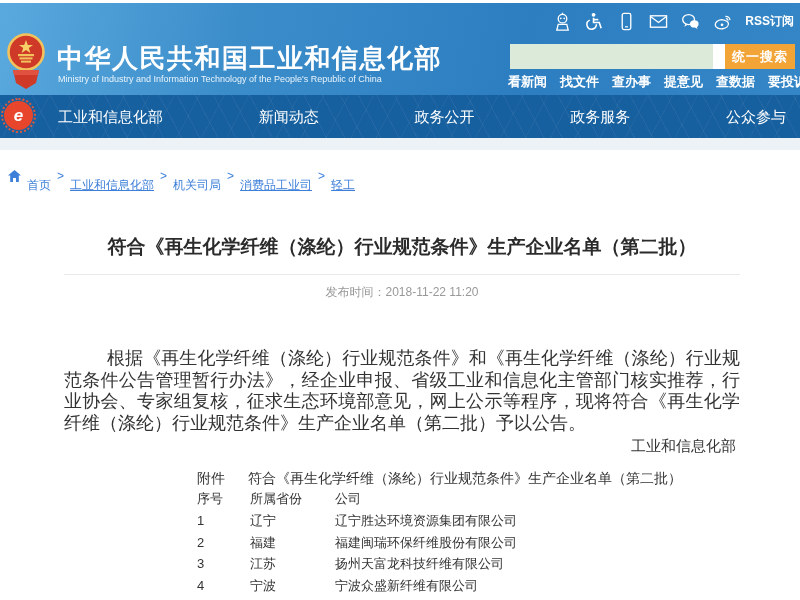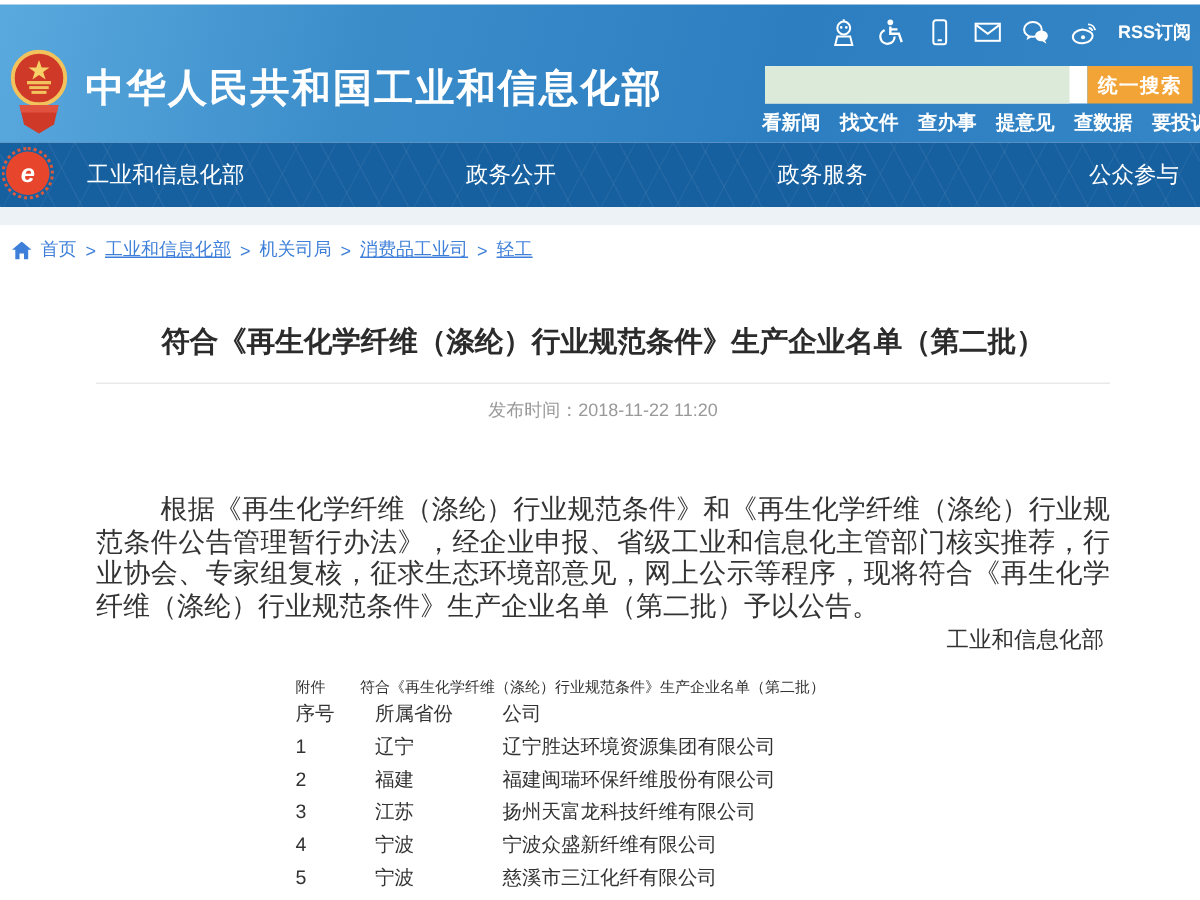--- a/index.html
+++ b/index.html
@@ -40,37 +40,37 @@
     display:flex; align-items:center; justify-content:center;
     outline:2px dotted #e05a3a; outline-offset:1px; cursor:pointer; }
   .nav-items { display:flex; justify-content:space-between; padding:0 14px 0 58px; height:43px; }
   .nav-items span { color:#fff; font-size:15px; line-height:43px; cursor:pointer; white-space:nowrap; }
 
   .sub-strip { width:800px; height:12px; background:#edf2f7; }
 
   
   .breadcrumb { display:flex; align-items:center; gap:6px; margin:8px 0 0 8px;
     font-size:12px; color:#3d7fd9; }
-  .breadcrumb .bc-item { cursor:pointer; white-space:nowrap; }
+  .breadcrumb .bc-item { cursor:pointer; white-space:nowrap;margin-top:19px; }
   .breadcrumb .bc-u { text-decoration:underline; }
   .breadcrumb .bc-sep { color:#3d7fd9; }
   .home-icon { width:13px; height:12px; display:block; }
 
   
   .content { width:676px; margin-left:64px; }
   .article-title { margin-top:40px; text-align:center; font-size:19px; font-weight:bold;
     color:#2b2b2b; }
   .title-divider { border:0; border-top:1px solid #e9e9e9; margin-top:14px; }
   .publish-line { margin-top:9px; text-align:center; font-size:12px; color:#999; }
   .article-body { margin-top:47px; font-size:18px; color:#333; line-height:21.6px;
     text-indent:43px; text-align:justify; }
   .signature-block { margin-top:1px; text-align:right; font-size:15px; color:#333;
     line-height:21.6px; padding-right:4px; }
 
-  .attachment-line { margin:13px 0 0 133px; font-size:10px; color:#333; display:flex; gap:23px; }
+  .attachment-line { margin:13px 0 0 133px; font-size:14px; color:#333; display:flex; gap:23px; }
   .attachment-label { font-weight:normal; }
   .company-table { margin-left:133px; border-collapse:collapse; font-size:13px; color:#333; }
   .company-table td, .company-table th { padding:0; font-weight:normal; text-align:left;
     line-height:21.8px; white-space:nowrap; }
 </style>
 </head>
 <body>
 
 <div class="page">
 
@@ -82,20 +82,21 @@
       <circle cx="19" cy="19" r="17.5" fill="none" stroke="#f2c35c" stroke-width="2.6"></circle>
       <polygon points="19,7 20.8,12 26,12 21.8,15 23.4,20 19,17 14.6,20 16.2,15 12,12 17.2,12" fill="#f7d067"></polygon>
       <rect x="11" y="21" width="16" height="2.2" fill="#f2c35c"></rect>
       <rect x="12.5" y="24.4" width="13" height="2" fill="#f2c35c"></rect>
       <rect x="14" y="27.6" width="10" height="2" fill="#f2c35c"></rect>
       <path d="M6 37 L32 37 L29 50 L19 56 L9 50 Z" fill="#cf3a28"></path>
       <path d="M6 37 L32 37 L31 42 L7 42 Z" fill="#e05140"></path>
     </svg>
 
     <div class="ministry-cn">中华人民共和国工业和信息化部</div>
+    <div class="ministry-en">Ministry of Industry and Information Technology of the People's Republic of China</div>
 
     <div class="top-icons">
       <svg class="ticon" viewBox="0 0 20 20">
         <circle cx="10" cy="7" r="4.5" fill="none" stroke="#fff" stroke-width="1.4"></circle>
         <line x1="10" y1="2.5" x2="10" y2="0.8" stroke="#fff" stroke-width="1.4"></line>
         <circle cx="8.2" cy="6.6" r="0.9" fill="#fff"></circle>
         <circle cx="11.8" cy="6.6" r="0.9" fill="#fff"></circle>
         <path d="M5.5 13 h9 l1.5 6 h-12 z" fill="none" stroke="#fff" stroke-width="1.4"></path>
       </svg>
       <svg class="ticon" viewBox="0 0 20 20">
@@ -141,20 +142,21 @@
       <span>提意见</span>
       <span>查数据</span>
       <span>要投诉</span>
     </div>
   </div>
 
   <div class="nav-bar">
     <div class="nav-logo">e</div>
     <div class="nav-items">
       <span>工业和信息化部</span>
+      <span>新闻动态</span>
       <span>政务公开</span>
       <span>政务服务</span>
       <span>公众参与</span>
     </div>
   </div>
 
   <div class="sub-strip"></div>
 
   <div class="breadcrumb">
     <svg class="home-icon" viewBox="0 0 13 12">

